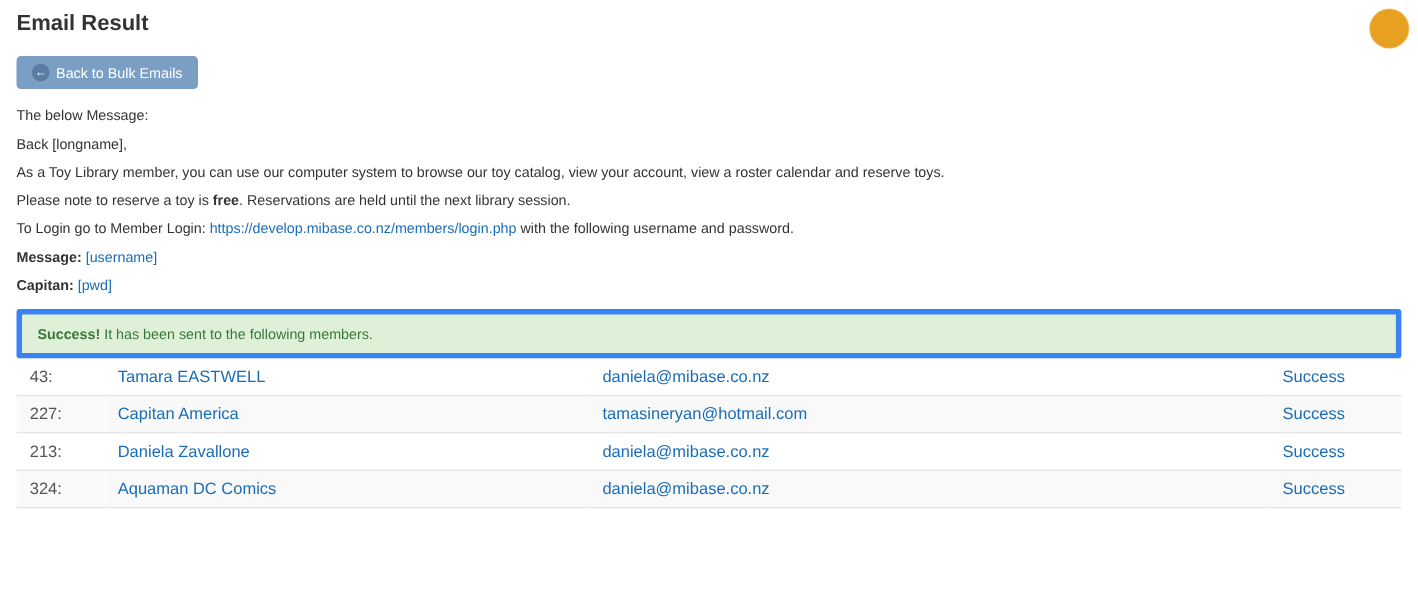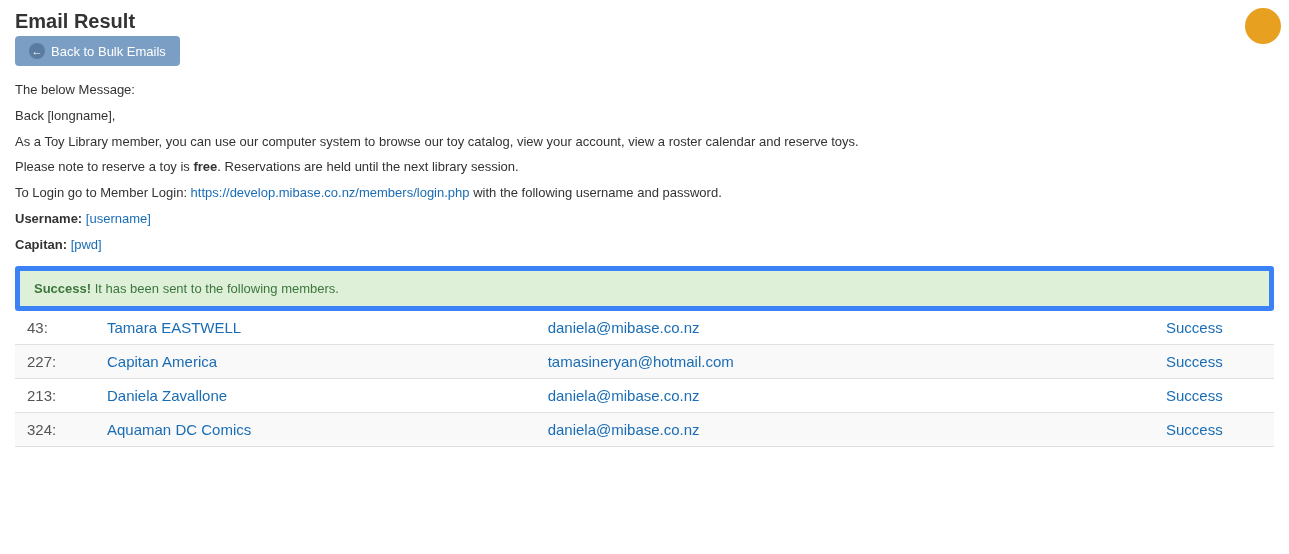--- a/index.html
+++ b/index.html
@@ -7,21 +7,21 @@
       font-family: Arial, sans-serif;
       font-size: 13px;
       color: #333;
       background: #fff;
       padding: 10px 15px;
     }
     h1 {
       font-size: 20px;
       font-weight: bold;
       color: #333;
-      margin-bottom: 3px;
+      margin-bottom: 18px;
     }
     .back-btn {
       display: inline-flex;
       align-items: center;
       gap: 6px;
       background-color: #7b9ec4;
       color: white;
       border: none;
       border-radius: 4px;
       padding: 7px 14px;
@@ -139,21 +139,21 @@
   <p>The below Message:</p>
   <p>Back [longname],</p>
   <p>As a Toy Library member, you can use our computer system to browse our toy catalog, view your account, view a roster calendar and reserve toys.</p>
   <p>
     <span>Please note to reserve a toy is </span><span class="bold">free</span><span>. Reservations are held until the next library session.</span>
   </p>
   <p>
     <span>To Login go to Member Login: </span><a href="#" class="highlight-blue">https://develop.mibase.co.nz/members/login.php</a><span> with the following username and password.</span>
   </p>
   <p>
-    <span class="bold">Username:</span> <span class="highlight-blue">[username]</span>
+    <span class="bold">Message:</span> <span class="highlight-blue">[username]</span>
   </p>
   <p>
     <span class="bold">Capitan:</span> <span class="highlight-blue">[pwd]</span>
   </p>
 </div>
 
 
 <div class="success-banner">
   <span class="success-label">Success!</span><span> It has been sent to the following members.</span>
 </div>

